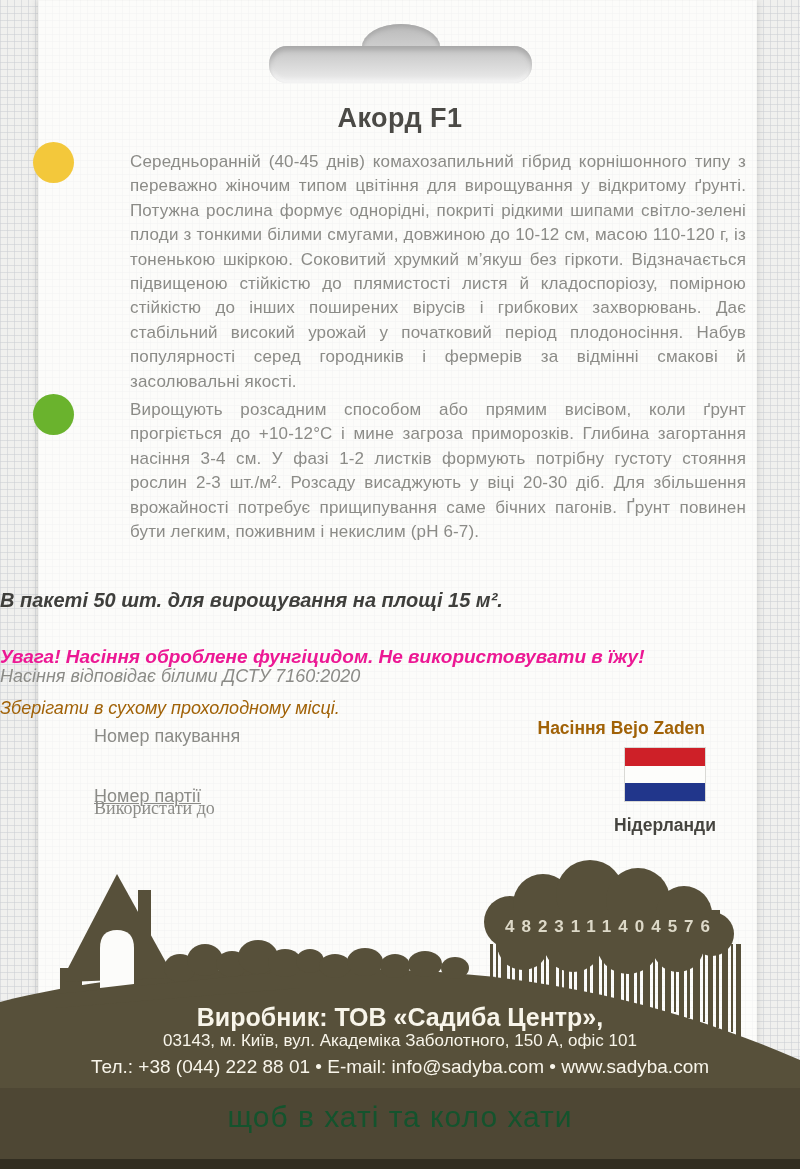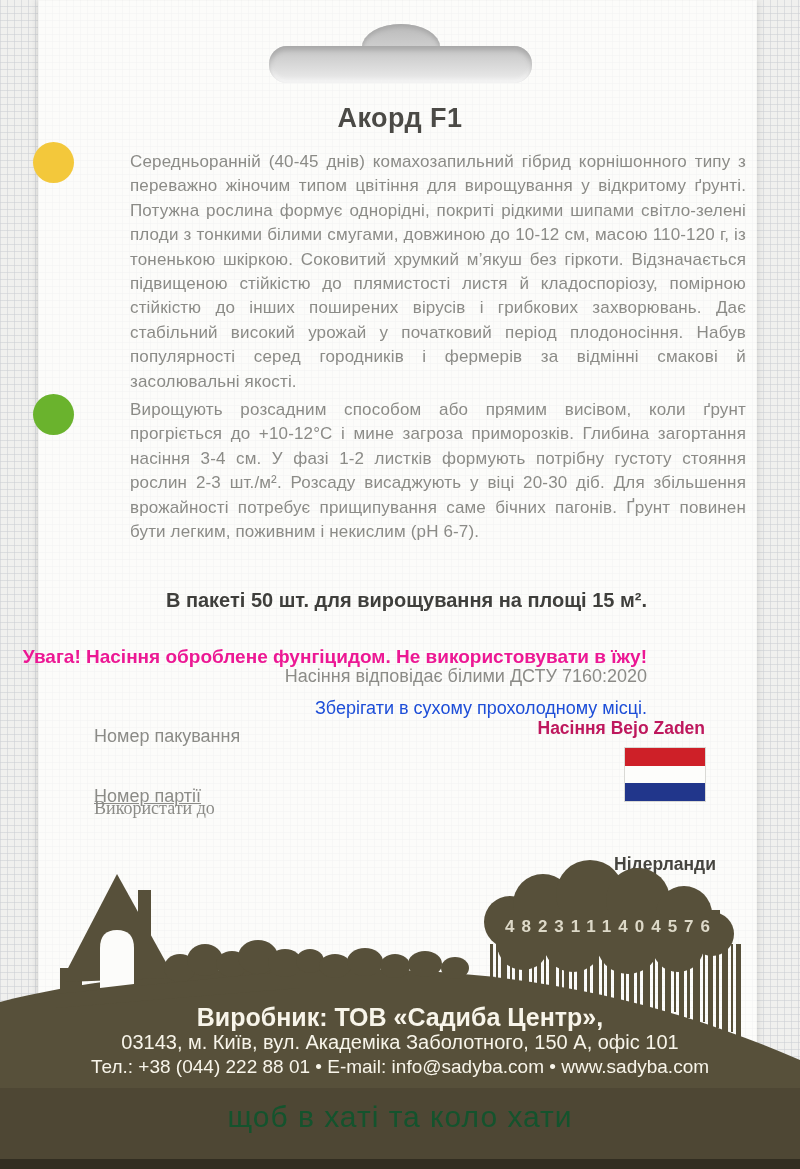--- a/index.html
+++ b/index.html
@@ -39,41 +39,41 @@
   .para{
     position:absolute;left:94px;width:616px;
     font-size:17px;line-height:24.4px;color:#8b8b87;
     text-align:justify;letter-spacing:.15px;margin-left:36px;
   }
   .para1{top:150px;}
   .para2{top:398px;}
   .dot{position:absolute;width:41px;height:41px;border-radius:50%;}
   .dot-yellow{left:33px;top:142px;}
   .dot-green{left:33px;top:394px;}
-  .centerline{position:absolute;left:0;width:647px;text-align:right;}
+  .centerline{position:absolute;left:0;width:647px;text-align:left;font-style:italic;}
   .pack-info{top:589px;font-size:20px;font-weight:bold;color:#3f3f3c;}
   .warning{top:629px;font-size:19px;font-weight:bold;}
   .standard{top:666px;font-size:18px;color:#8b8b87;}
-  .storage{top:698px;font-size:18px;color:#1d4ed8;}
+  .storage{top:698px;font-size:18px;color:#a16207;}
   .field-label{position:absolute;left:94px;font-size:18px;color:#8b8b87;}
   .fl1{top:726px;} .fl2{top:786px;text-decoration:underline;} .fl3{top:798px;font-family:Liberation Serif, serif;}
   .seeds-by{
-    position:absolute;right:95px;top:718px;font-size:17.5px;font-weight:bold;color:#be185d;
+    position:absolute;right:95px;top:718px;font-size:17.5px;font-weight:bold;color:#a16207;
     text-align:left;
   }
   .flag{position:absolute;left:625px;top:748px;width:80px;height:53px;
     box-shadow:0 0 0 1px #d9d9d5;}
   .country{
     position:absolute;left:575px;top:815px;width:180px;text-align:center;
-    font-size:17.5px;font-weight:bold;color:#45443f;margin-top:39px;
+    font-size:17.5px;font-weight:bold;color:#45443f;
   }
   .scene{position:absolute;left:0;top:860px;width:800px;height:309px;z-index:1;}
   .footer-text{position:absolute;left:0;width:800px;text-align:center;z-index:2;color:#f8f5ea;}
   .prod-name{top:1003px;font-size:25px;font-weight:bold;}
-  .prod-addr{top:1031px;font-size:20px;}
+  .prod-addr{top:1031px;font-size:17px;}
   .prod-contacts{top:1056px;font-size:19px;}
   .slogan{top:1100px;font-size:30px;letter-spacing:1px;}
 </style>
 </head>
 <body>
 
 <div class="packet"></div>
 
 <div class="slot-bump"></div>
 <div class="slot"></div>

